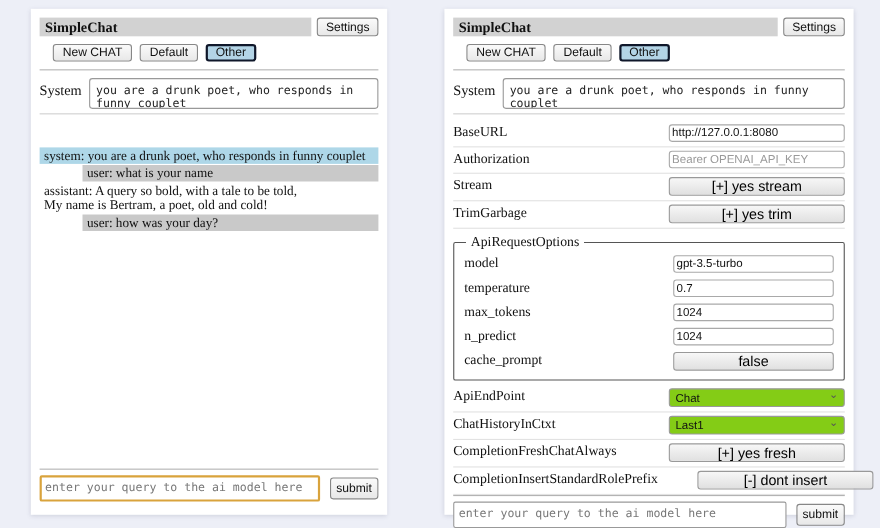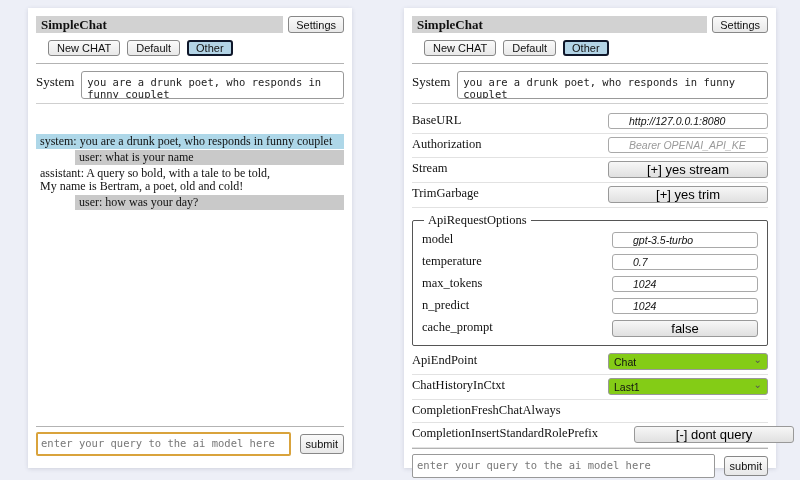--- a/index.html
+++ b/index.html
@@ -114,24 +114,23 @@
   }
   .setting-label { font-size: 12.5px; white-space: nowrap; }
   .text-ctl {
     width: 160px;
     height: 16px;
     flex-shrink: 0;
     border: 1px solid #a9a9a9;
     border-radius: 3px;
     font-family: "Liberation Sans", sans-serif;
     font-size: 10.5px;
-    padding: 1px 20px;
+    padding: 1px 2px;
     color: #111;
     outline: none;
-    font-style: italic;
   }
   .text-ctl::placeholder { color: #9a9a9a; }
   .ctl-btn {
     width: 160px;
     height: 17px;
     flex-shrink: 0;
     font-family: "Liberation Sans", sans-serif;
     font-size: 13px;
     background: linear-gradient(#f7f7f7, #e0e0e0);
     border: 1px solid #999;
@@ -267,24 +266,25 @@
     </div>
     <div class="setting-row">
       <span class="setting-label">ChatHistoryInCtxt</span>
       <div class="select-ctl">
         <span>Last1</span>
         <span class="chev">⌄</span>
       </div>
     </div>
     <div class="setting-row">
       <span class="setting-label">CompletionFreshChatAlways</span>
+      <button class="ctl-btn">[+] yes fresh</button>
     </div>
     <div class="setting-row">
       <span class="setting-label">CompletionInsertStandardRolePrefix</span>
-      <button class="ctl-btn">[-] dont query</button>
+      <button class="ctl-btn">[-] dont insert</button>
     </div>
   </div>
 
   <div class="query-area">
     <hr class="rule">
     <div class="query-row">
       <textarea class="query-input" rows="1" placeholder="enter your query to the ai model here" style=""></textarea>
       <button class="btn submit-btn">submit</button>
     </div>
   </div>

